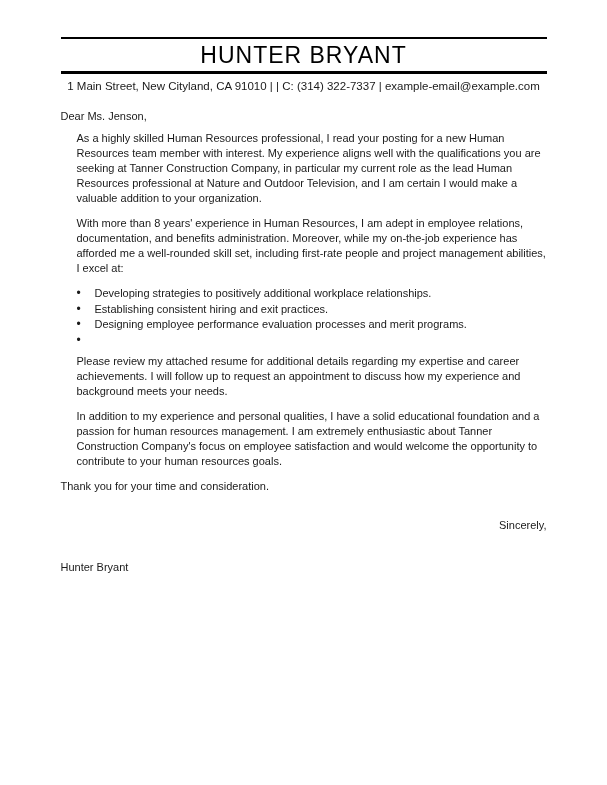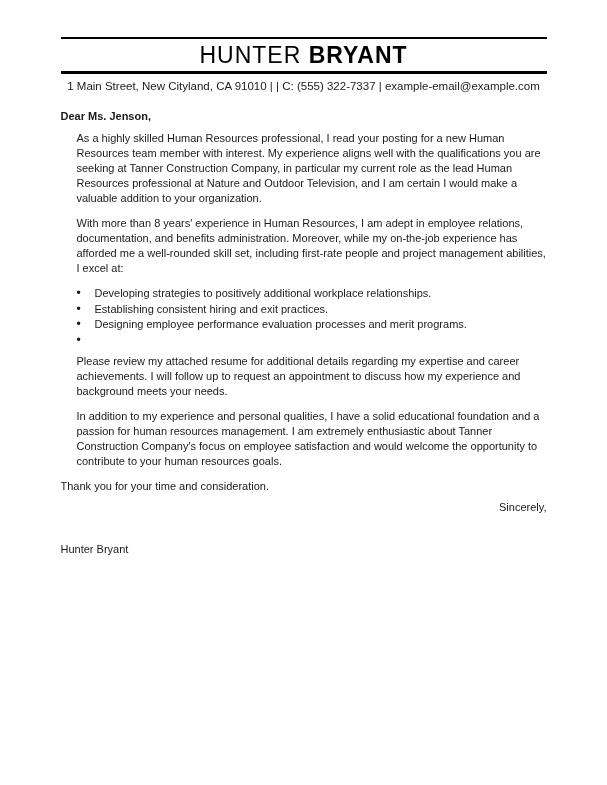--- a/index.html
+++ b/index.html
@@ -32,38 +32,37 @@
     margin: 0;
     padding: 1px 0;
     line-height: 30px;
     text-align: center;
     font-size: 23px;
     letter-spacing: 1px;
     color: #000000;
     font-weight: 400;
   }
   .name-last {
-    font-weight: 700;
+    font-weight: 400;
     margin-top: 7px;
   }
   .contact-line {
     margin: 5px 0 12px 0;
     text-align: center;
     font-size: 11.5px;
     line-height: 14px;
     white-space: nowrap;
     color: #1a1a1a;
   }
   .letter-body {
     font-size: 11px;
     line-height: 15px;
   }
   .greeting {
     margin: 16px 0 7px 0;
-    font-weight: bold;
   }
   .para {
     margin: 0 0 10px 16px;
   }
   ul.bullet-list {
     list-style: none;
     margin: 0 0 6px 0;
     padding: 0;
   }
   ul.bullet-list li {
@@ -71,40 +70,40 @@
     line-height: 15.5px;
   }
   .bullet-marker {
     display: inline-block;
     margin-left: 16px;
     width: 18px;
     flex: 0 0 18px;
     font-size: 12px;
   }
   .thanks {
-    margin: 0 0 6px 0;
+    margin: 0 0 24px 0;
   }
   .signoff {
     margin: 0 0 27px 0;
     text-align: right;
   }
   .signature {
     margin: 0;
   }
 </style>
 </head>
 <body>
 
 <div class="page">
 
   <header>
     <div class="rule rule-top"></div>
     <h1 class="name-line"><span>HUNTER</span> <span class="name-last">BRYANT</span></h1>
     <div class="rule rule-bottom"></div>
-    <div class="contact-line">1 Main Street, New Cityland, CA 91010 | | C: (555) 322-7337 | example-email@example.com</div>
+    <div class="contact-line">1 Main Street, New Cityland, CA 91010 | | C: (314) 322-7337 | example-email@example.com</div>
   </header>
 
   <main class="letter-body">
 
     <p class="greeting">Dear Ms. Jenson,</p>
 
     <p class="para">As a highly skilled Human Resources professional, I read your posting for a new Human Resources team member with interest. My experience aligns well with the qualifications you are seeking at Tanner Construction Company, in particular my current role as the lead Human Resources professional at Nature and Outdoor Television, and I am certain I would make a valuable addition to your organization.</p>
 
     <p class="para">With more than 8 years' experience in Human Resources, I am adept in employee relations, documentation, and benefits administration. Moreover, while my on-the-job experience has afforded me a well-rounded skill set, including first-rate people and project management abilities, I excel at:</p>
 

